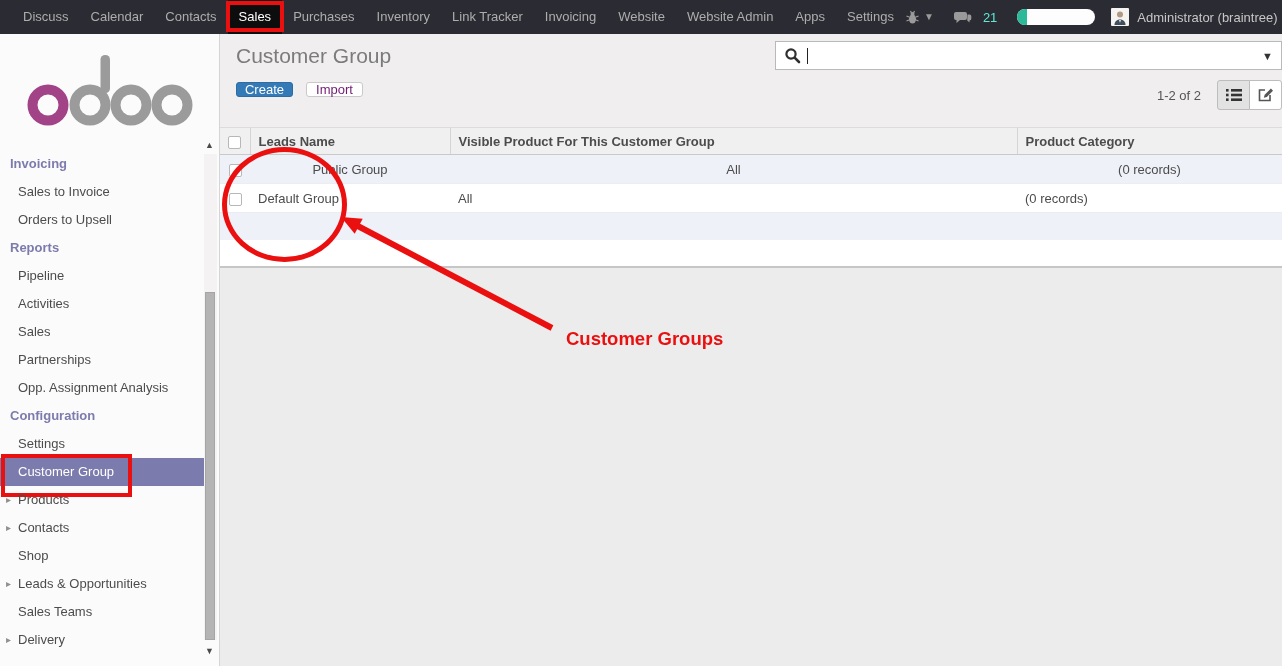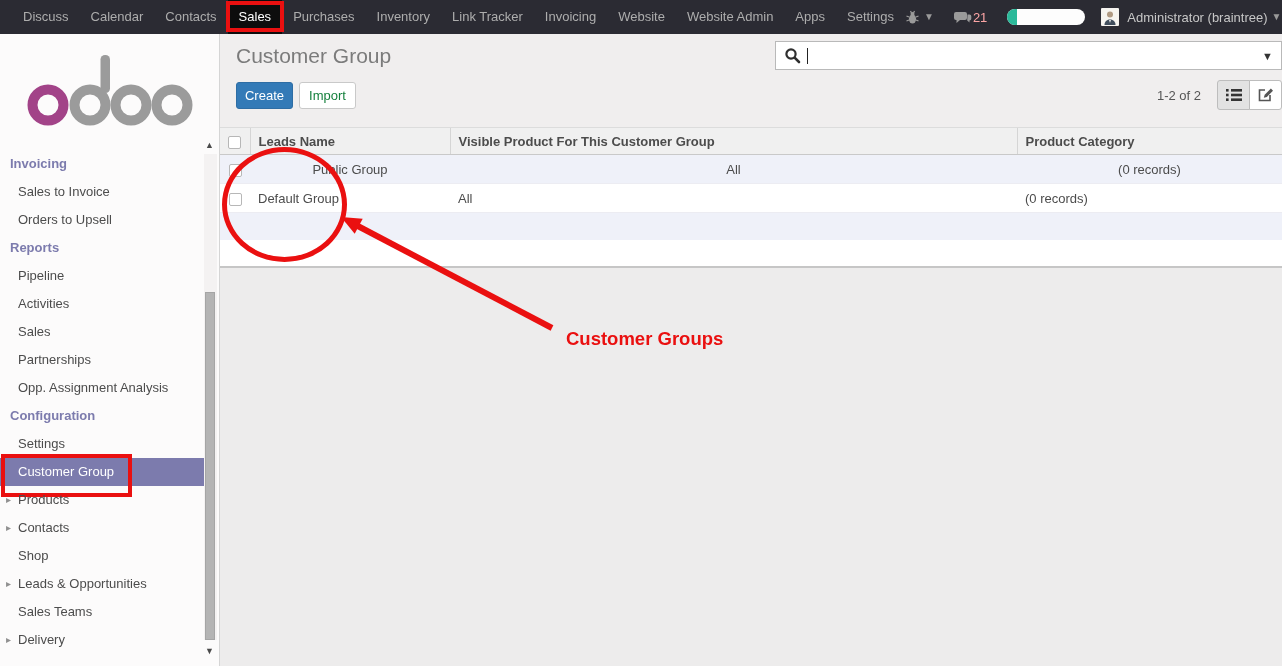--- a/index.html
+++ b/index.html
@@ -28,21 +28,21 @@
     padding:0 11px;line-height:34px;cursor:pointer;white-space:nowrap;position:relative;
   }
   .nav-item.active{background:#0d0d0d;color:#fff;}
   .nav-item.active::after{
     content:"";position:absolute;left:-2px;right:-2px;top:1px;bottom:2px;
     border:4px solid var(--red);pointer-events:none;
   }
   .topbar-right{margin-left:auto;display:flex;align-items:center;padding-right:8px;}
   .tb-icon{display:flex;align-items:center;color:#9a9a9a;}
   .caret{font-size:10px;color:#9a9a9a;margin-left:4px;line-height:1;}
-  .msg-count{color:#fca5a5;margin-left:1px;}
+  .msg-count{color:#5eead4;margin-left:11px;}
   .progress-pill{
     width:78px;height:16px;border-radius:9px;background:#fdfdfd;overflow:hidden;
     margin-left:20px;position:relative;
   }
   .progress-fill{position:absolute;left:0;top:0;bottom:0;width:13%;background:var(--teal);}
   .avatar{
     width:18px;height:18px;background:#f4f2ef;margin-left:16px;border-radius:1px;
     display:flex;align-items:center;justify-content:center;overflow:hidden;
   }
   .username{color:#c7c7c7;margin-left:8px;white-space:nowrap;}
@@ -78,26 +78,26 @@
   .sb-thumb{position:absolute;right:4px;top:258px;height:348px;width:10px;background:#b4b4b4;border:1px solid #a5a5a5;}
   .sb-arrow{position:absolute;right:5px;font-size:9px;color:#4a4a4a;line-height:1;cursor:pointer;}
   .sb-up{top:107px;}
   .sb-down{top:613px;}
 
   
   .main{flex:1;display:flex;flex-direction:column;background:#fff;min-width:0;}
   .control-panel{height:93px;background:#f0eeee;position:relative;flex:none;}
   .cp-title{position:absolute;left:16px;top:10px;font-size:21px;color:#7b7b7b;}
   .btn{
-    position:absolute;top:48px;height:27px;font-size:13px;border-radius:3px;
+    position:absolute;top:48px;height:15px;font-size:13px;border-radius:3px;
     display:flex;align-items:center;justify-content:center;cursor:pointer;
     font-family:"Liberation Sans",sans-serif;
   }
   .btn-create{left:16px;width:57px;background:var(--blue);border:1px solid #2e6da4;color:#fff;}
-  .btn-import{left:79px;width:57px;background:#fff;border:1px solid #c9c9c9;color:#15803d;}
+  .btn-import{left:86px;width:57px;background:#fff;border:1px solid #c9c9c9;color:#701a75;}
   .searchbox{
     position:absolute;right:0;top:7px;width:507px;height:29px;background:#fff;
     border:1px solid #b9b9b9;display:flex;align-items:center;padding:0 8px;
   }
   .searchbox input{
     flex:1;border:none;outline:none;font-size:13px;height:100%;background:transparent;
     font-family:"Liberation Sans",sans-serif;
   }
   .text-caret{width:1px;height:16px;background:#222;margin-left:2px;}
   .search-dd{font-size:11px;color:#333;margin-left:6px;cursor:pointer;}

